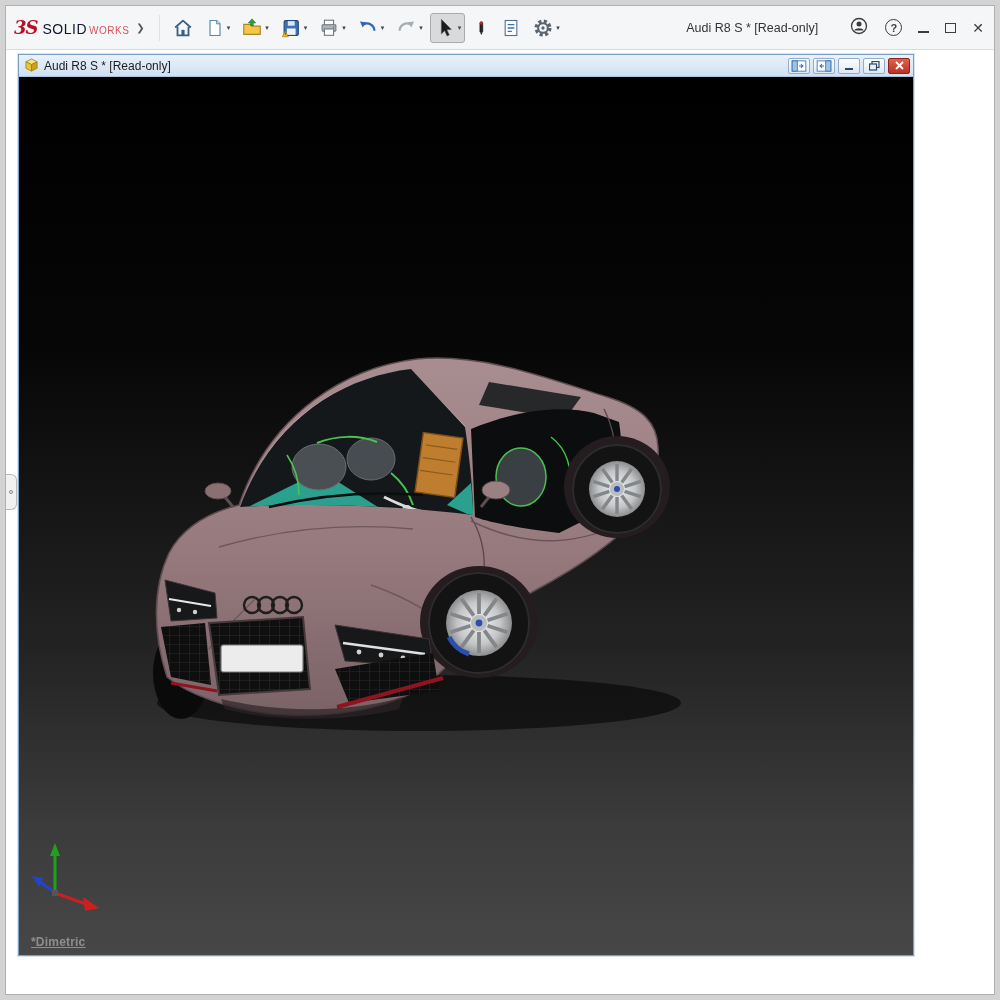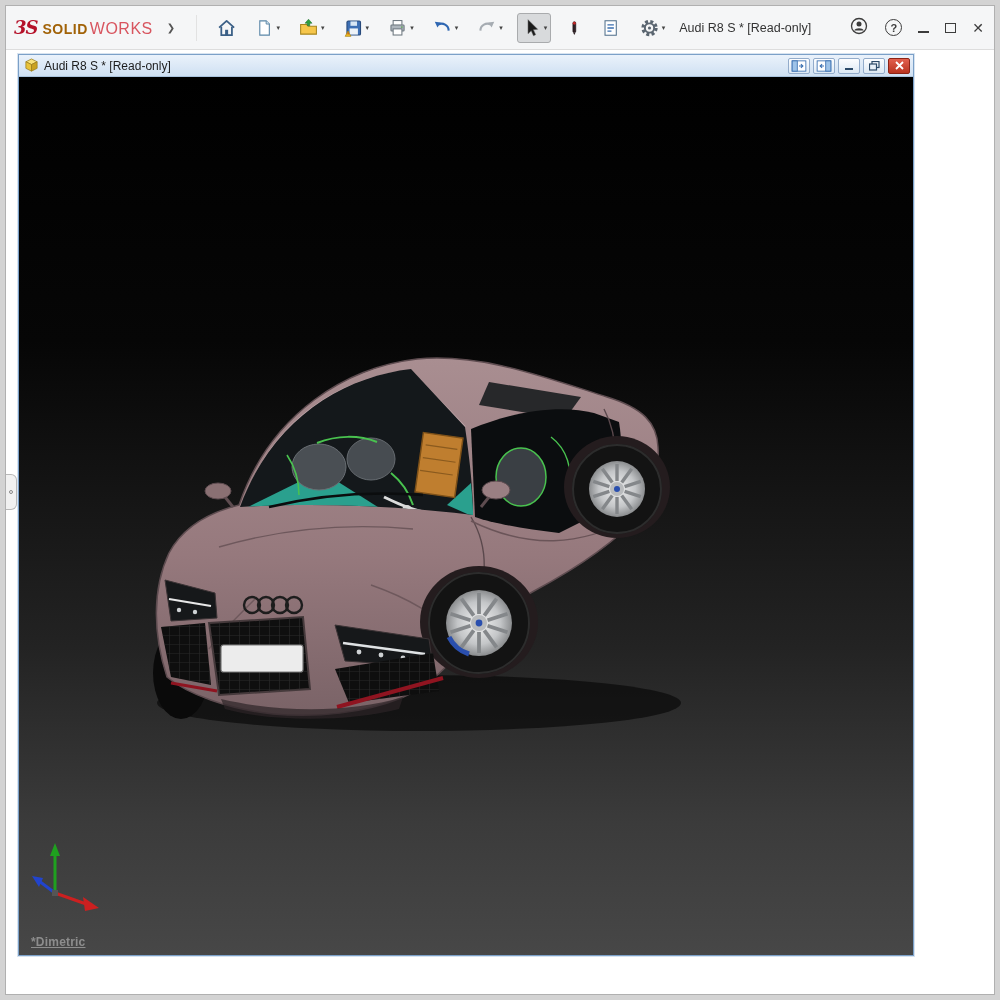--- a/index.html
+++ b/index.html
@@ -22,30 +22,30 @@
     display:flex; flex-direction:column;
     position:relative;
   }
   
   .app-titlebar {
     height:44px; flex:0 0 44px;
     display:flex; align-items:center;
     padding:0 10px 0 8px;
     background:#f5f6f7;
     border-bottom:1px solid #dddddd;
-    gap:10px;
+    gap:3px;
   }
   .brand { display:flex; align-items:baseline; gap:2px; margin-right:2px; cursor:default; }
   .logo-mark {
     font-style:italic; font-weight:bold; font-size:18px;
     color:#b5122a; letter-spacing:-1px; margin-right:3px;
     font-family:"DejaVu Serif", serif;
   }
-  .brand-solid { font-weight:bold; font-size:14px; color:#a16207; letter-spacing:.5px; }
-  .brand-works { font-weight:300; font-size:16px; color:#d8555f; letter-spacing:.5px; }
+  .brand-solid { font-weight:normal; font-size:14px; color:#0f172a; letter-spacing:.5px; }
+  .brand-works { font-weight:300; font-size:10px; color:#d8555f; letter-spacing:.5px; }
   .flyout-arrow { font-size:10px; color:#555; margin:0 6px 0 2px; cursor:pointer; }
   .tb-sep { width:1px; height:26px; background:#e2e2e2; margin:0 5px; }
   .tb-btn {
     height:30px; min-width:26px;
     display:flex; align-items:center; justify-content:center;
     gap:2px; padding:0 3px; border-radius:3px; border:1px solid transparent;
     cursor:pointer;
   }
   .tb-btn svg { display:block; }
   .tb-btn.pressed { background:#d8dadc; border:1px solid #a9abad; }

